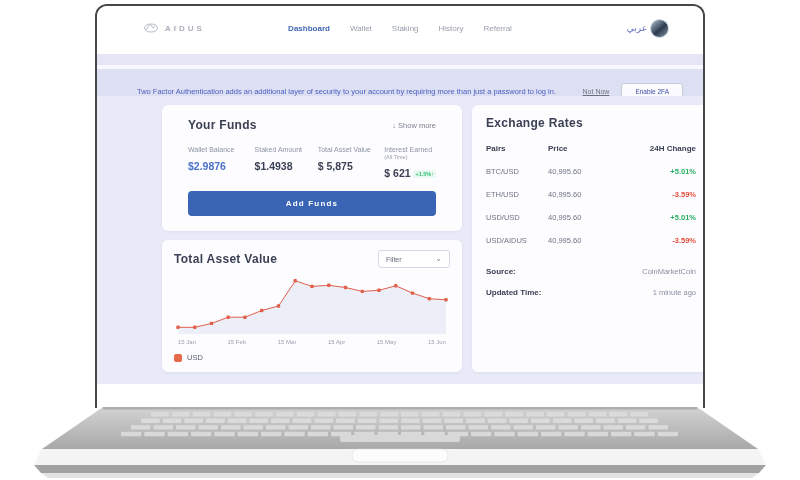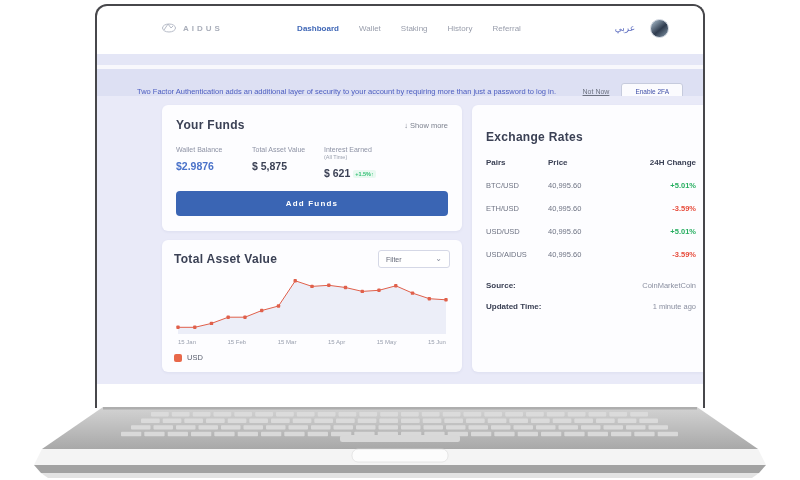--- a/index.html
+++ b/index.html
@@ -8,28 +8,28 @@
   .stage{position:relative;width:800px;height:480px;background:#fff;}
 
   
   .screen{position:absolute;left:95px;top:4px;width:610px;height:404px;box-sizing:border-box;
           background:#fff;border:2px solid #47474b;border-bottom:none;
           border-radius:12px 12px 0 0;overflow:hidden;}
   .base-svg{position:absolute;left:0;top:406px;width:800px;height:74px;}
 
   
   .navbar{position:relative;height:44px;display:flex;align-items:center;
-          padding:0 34px 0 46px;background:#fff;margin-left:18px;}
+          padding:0 34px 0 46px;background:#fff;}
   .brand{display:flex;align-items:center;gap:6px;}
   .brand-name{font-size:8px;letter-spacing:3px;color:#a9aeba;font-weight:bold;}
   .menu{position:absolute;left:50%;transform:translateX(-50%);display:flex;gap:20px;
         font-size:8px;color:#989dab;white-space:nowrap;}
   .menu-item{cursor:pointer;}
   .menu-item.active{color:#4168b7;font-weight:bold;}
-  .nav-right{margin-left:auto;display:flex;align-items:center;gap:15px;}
+  .nav-right{margin-left:auto;display:flex;align-items:center;gap:3px;}
   .lang{font-size:9px;color:#5b6bbf;cursor:pointer;}
   .avatar{width:17px;height:17px;border-radius:50%;
           background:linear-gradient(140deg,#9fb2c2 8%,#2e3b4e 55%,#7c8fa0 95%);
           border:1px solid #cdd3dd;}
 
   
   .band1{position:absolute;top:48px;left:0;right:0;height:11px;background:#e4e6f6;}
   .band-gap{position:absolute;top:59px;left:0;right:0;height:4px;background:#f8f8fc;}
   .banner{position:absolute;top:63px;left:0;right:0;height:27px;background:#dde0f3;
           display:flex;align-items:center;padding:17px 20px 0 40px;box-sizing:border-box;}
@@ -38,21 +38,21 @@
   .enable-btn{font-size:6.5px;color:#3f4fa8;background:#fbfbfe;border:1px solid #c6cbdd;
               border-radius:3px;padding:4px 13px;cursor:pointer;font-family:inherit;}
 
   
   .main{position:absolute;top:90px;left:0;right:0;height:288px;background:#e9eaf8;}
   .card{position:absolute;background:#fdfdff;border-radius:6px;
         box-shadow:0 1px 3px rgba(80,90,140,0.08);box-sizing:border-box;}
   .card-title{font-size:12px;font-weight:bold;color:#3b4155;letter-spacing:.3px;}
   .card-head{display:flex;justify-content:space-between;align-items:center;}
 
-  #funds-card{left:65px;top:9px;width:300px;height:126px;padding:13px 14px;}
+  #funds-card{left:65px;top:9px;width:300px;height:126px;padding:13px 26px;}
   .show-more{font-size:7.5px;color:#7d828f;cursor:pointer;}
   .stats{display:flex;margin-top:14px;}
   .stat{box-sizing:border-box;}
   .stat:nth-child(1){width:76px;} .stat:nth-child(2){width:72px;} .stat:nth-child(3){width:76px;}
   .stat-label{font-size:7px;color:#8e93a5;}
   .stat-sub{font-size:5.5px;color:#9aa0ae;margin-top:1px;}
   .stat-value{font-size:10.5px;font-weight:bold;color:#3b4155;margin-top:7px;white-space:nowrap;}
   .stat-value.accent{color:#4a72c9;}
   .badge-up{font-size:5.5px;color:#2fbf71;background:#e9f9f1;padding:1px 2px;border-radius:2px;
             font-weight:bold;vertical-align:1px;}
@@ -66,21 +66,21 @@
           font-size:7px;color:#666b7a;display:flex;align-items:center;justify-content:space-between;
           padding:0 7px;box-sizing:border-box;cursor:pointer;}
   .chev{font-size:8px;color:#8a8fa0;line-height:4px;}
   #asset-chart{display:block;margin-top:4px;}
   .xlabels{display:flex;justify-content:space-between;font-size:6px;color:#9aa0ae;
            padding:0 4px;margin-top:1px;}
   .legend{display:flex;align-items:center;gap:5px;margin-top:8px;}
   .legend-swatch{width:8px;height:8px;border-radius:2px;background:#e8684a;}
   .legend-label{font-size:7.5px;color:#5a5f6e;}
 
-  #rates-card{left:375px;top:9px;width:238px;height:267px;padding:22px 14px;}
+  #rates-card{left:375px;top:9px;width:238px;height:267px;padding:8px 14px;}
   .rates-header{display:flex;margin-top:13px;font-size:8px;font-weight:bold;color:#3b4155;justify-content:flex-end;}
   .col-pair{width:62px;} .col-price{flex:1;} .col-change{width:58px;text-align:right;}
   .rate-row{display:flex;margin-top:14px;font-size:7.5px;color:#6f7484;align-items:baseline;}
   .chg{font-weight:bold;}
   .chg.up{color:#27ae60;} .chg.down{color:#e74c3c;}
   .meta-row{display:flex;justify-content:space-between;align-items:baseline;}
   .meta-row.first{margin-top:22px;}
   .meta-row.second{margin-top:12px;}
   .meta-label{font-size:8px;font-weight:bold;color:#3b4155;}
   .meta-value{font-size:7.5px;color:#8a8fa0;}
@@ -131,20 +131,24 @@
           <span class="card-title">Your Funds</span>
           <span class="show-more">
             <span>↓</span>
             <span>Show more</span>
           </span>
         </div>
         <div class="stats">
           <div class="stat">
             <div class="stat-label">Wallet Balance</div>
             <div class="stat-value accent">$2.9876</div>
+          </div>
+          <div class="stat">
+            <div class="stat-label">Staked Amount</div>
+            <div class="stat-value">$1.4938</div>
           </div>
           <div class="stat">
             <div class="stat-label">Total Asset Value</div>
             <div class="stat-value">$ 5,875</div>
           </div>
           <div class="stat">
             <div class="stat-label">Interest Earned</div>
             <div class="stat-sub">(All Time)</div>
             <div class="stat-value">
               <span>$ 621</span>

